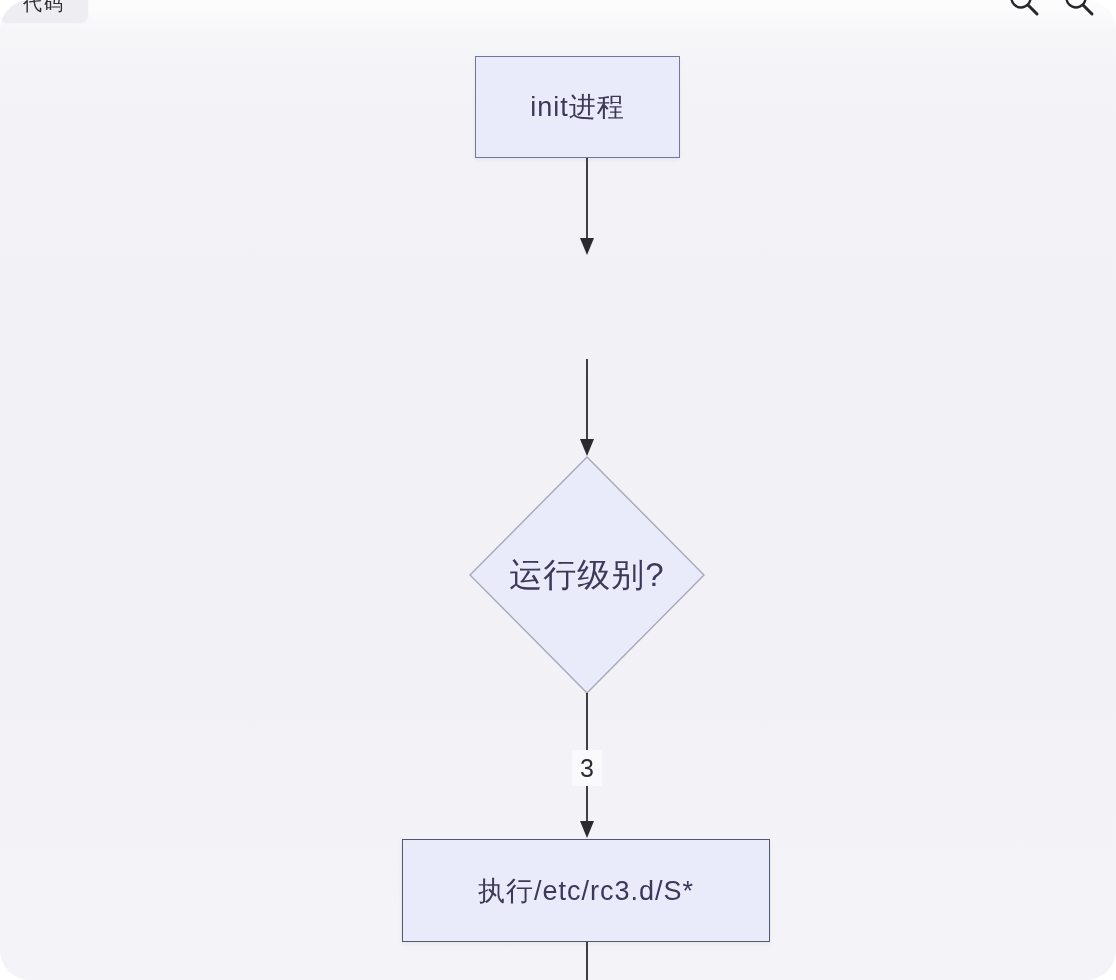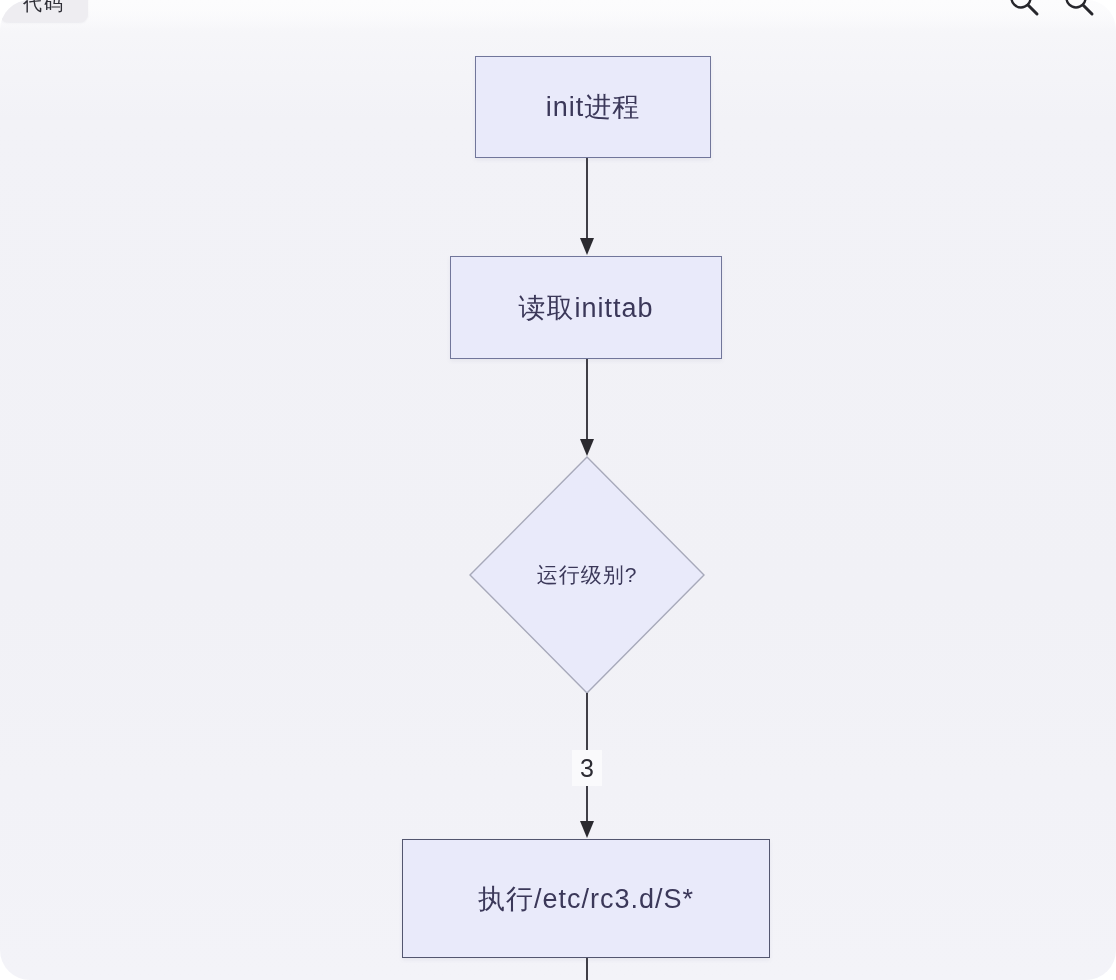--- a/index.html
+++ b/index.html
@@ -69,34 +69,34 @@
     display: flex;
     align-items: center;
     justify-content: center;
     z-index: 3;
     color: #3b3859;
     font-size: 27px;
     letter-spacing: 1px;
     box-shadow: 0 2px 4px rgba(90,90,130,0.08);
   }
   .node.rect { border: 1.6px solid #71769a; }
-  #node-init    { left: 475px; top: 56px;  width: 236px; height: 102px; }
+  #node-init    { left: 475px; top: 56px;  width: 205px; height: 102px; }
   #node-inittab { left: 450px; top: 256px; width: 272px; height: 103px; }
-  #node-rc3     { left: 402px; top: 839px; width: 368px; height: 119px; border-color: #53566f; }
+  #node-rc3     { left: 402px; top: 839px; width: 368px; height: 103px; border-color: #53566f; }
 
   .diamond-label {
     position: absolute;
     left: 487px; top: 557px;
     width: 200px; height: 36px;
     display: flex;
     align-items: center;
     justify-content: center;
     z-index: 4;
     color: #3b3859;
-    font-size: 21px;
+    font-size: 33px;
     letter-spacing: 1px;
   }
 
   .edge-label {
     position: absolute;
     left: 572px; top: 750px;
     width: 30px; height: 36px;
     display: flex;
     align-items: center;
     justify-content: center;
@@ -139,23 +139,20 @@
     <line x1="587" y1="693" x2="587" y2="824" stroke="#2c2b33" stroke-width="1.8"></line>
     <polygon points="587,838 580,821 594,821" fill="#2b2a30"></polygon>
 
     <line x1="587" y1="942" x2="587" y2="980" stroke="#2c2b33" stroke-width="1.8"></line>
   </svg>
 
   <div class="node rect" id="node-init">
     <span>init进程</span>
   </div>
 
-  <div class="node rect" id="node-inittab">
-    <span>读取inittab</span>
-  </div>
 
   <div class="diamond-label">
     <span>运行级别?</span>
   </div>
 
   <div class="edge-label">
     <span>3</span>
   </div>
 
   <div class="node rect" id="node-rc3">

